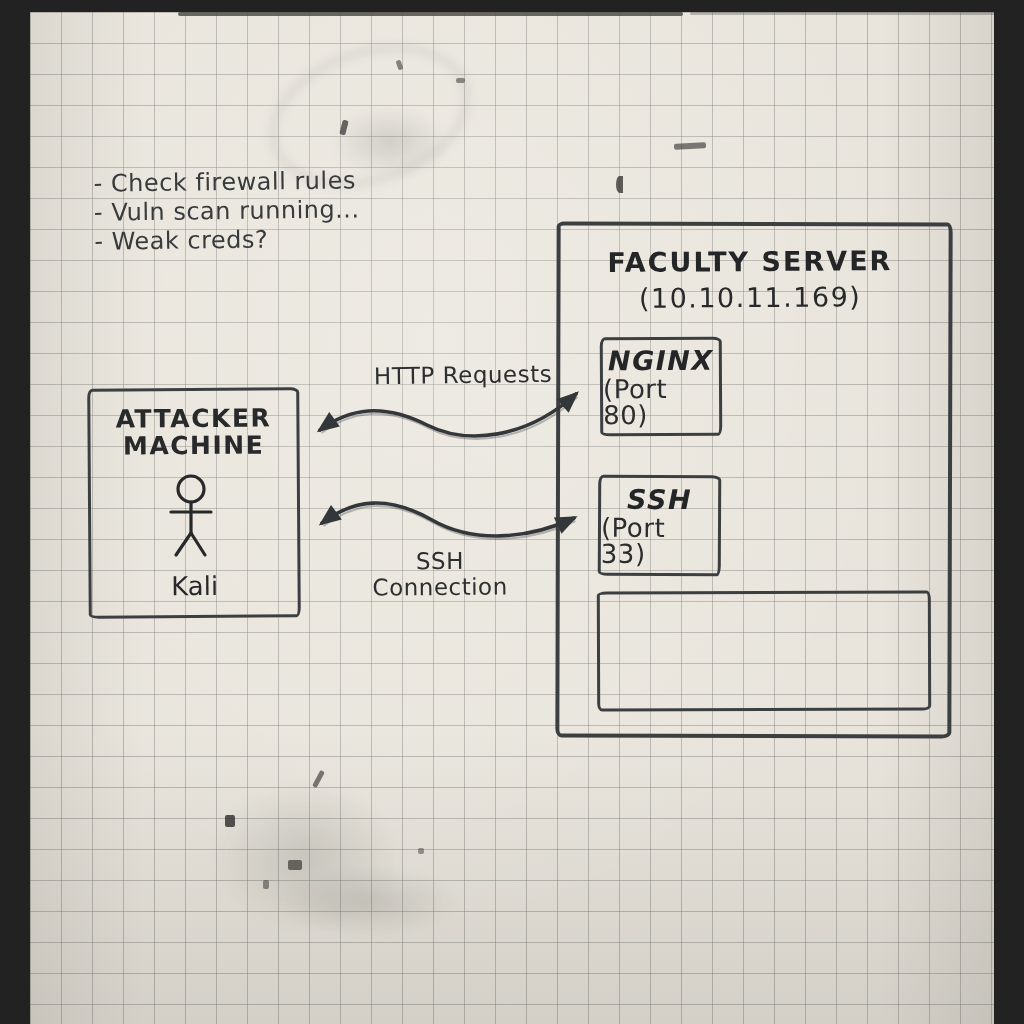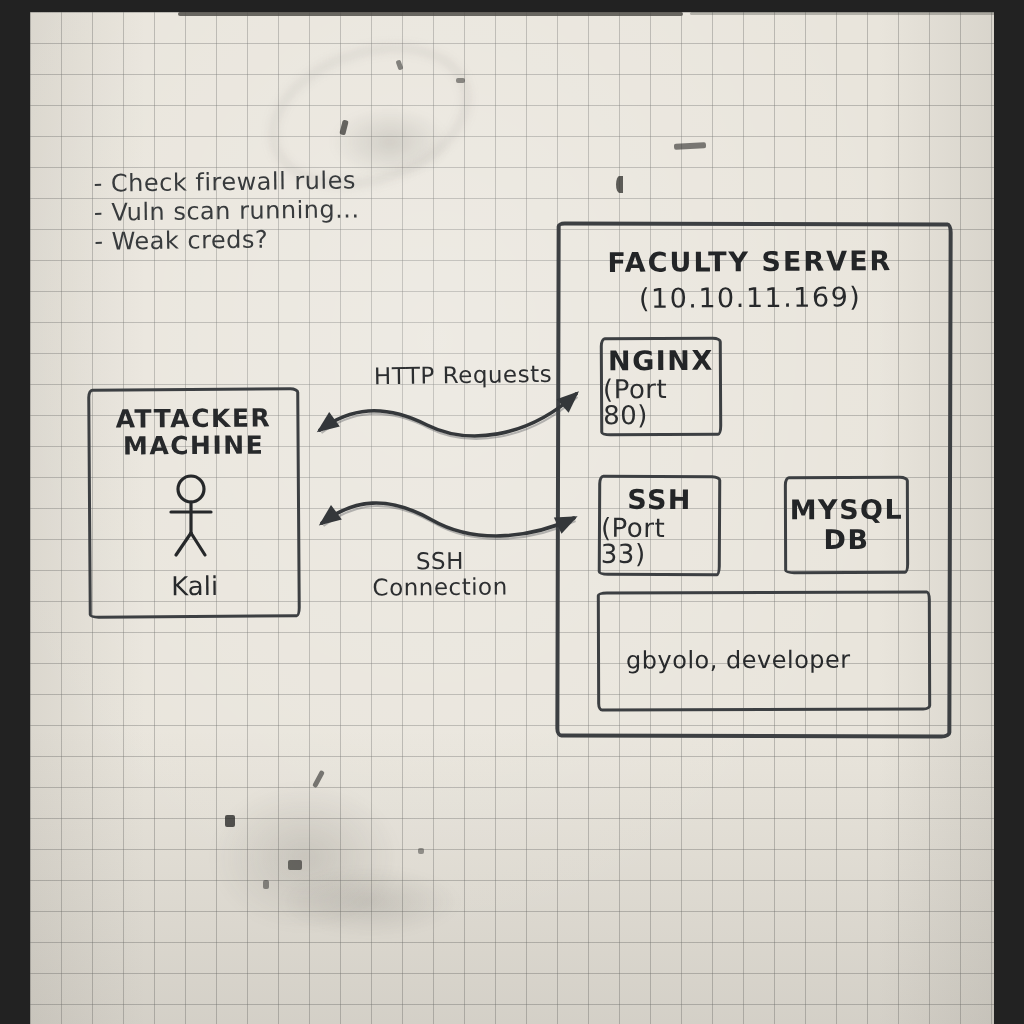--- a/index.html
+++ b/index.html
@@ -61,21 +61,21 @@
     text-align:center;
     font-size:27px;line-height:36px;
     letter-spacing:2px;color:#232527;font-weight:bold;
     transform:rotate(-0.4deg);
   }
   .server-ip{font-weight:normal;letter-spacing:1.5px;font-size:27px;color:#27292b;}
   .svcbox{
     border-width:3px;
     display:flex;flex-direction:column;align-items:center;justify-content:center;
   }
-  .svcbox .nm{font-size:27px;font-weight:bold;letter-spacing:1.5px;color:#232527;line-height:30px;}
+  .svcbox .nm{font-size:27px;font-weight:bold;letter-spacing:1.5px;color:#232527;line-height:30px;font-style:italic;}
   .svcbox .pt{font-size:26px;color:#2b2d2f;letter-spacing:0.5px;line-height:26px;}
   .nginx{left:570px;top:325px;width:116px;height:93px;transform:rotate(-0.3deg);}
   .sshbox{left:568px;top:463px;width:117px;height:95px;transform:rotate(0.3deg);}
   .mysql{left:754px;top:464px;width:119px;height:92px;transform:rotate(-0.2deg);}
   .iubox{
     left:567px;top:579px;width:328px;height:114px;
     border-width:3px;transform:rotate(-0.2deg);
     border-radius:10px 4px 8px 5px / 4px 9px 5px 8px;
   }
   .iu-head{
@@ -156,27 +156,22 @@
   <div class="sketchbox svcbox nginx">
     <div class="nm">NGINX</div>
     <div class="pt">(Port 80)</div>
   </div>
 
   <div class="sketchbox svcbox sshbox">
     <div class="nm">SSH</div>
     <div class="pt">(Port 33)</div>
   </div>
 
-  <div class="sketchbox svcbox mysql">
-    <div class="nm">MYSQL</div>
-    <div class="nm">DB</div>
-  </div>
 
   <div class="sketchbox iubox">
-    <div class="iu-names">gbyolo, developer</div>
   </div>
 
   <div class="abs conn-label http-label">HTTP Requests</div>
   <div class="abs conn-label ssh-label">
     <div>SSH</div>
     <div>Connection</div>
   </div>
 
   <svg class="overlay" width="1024" height="1024" viewBox="0 0 1024 1024">
     <defs>

